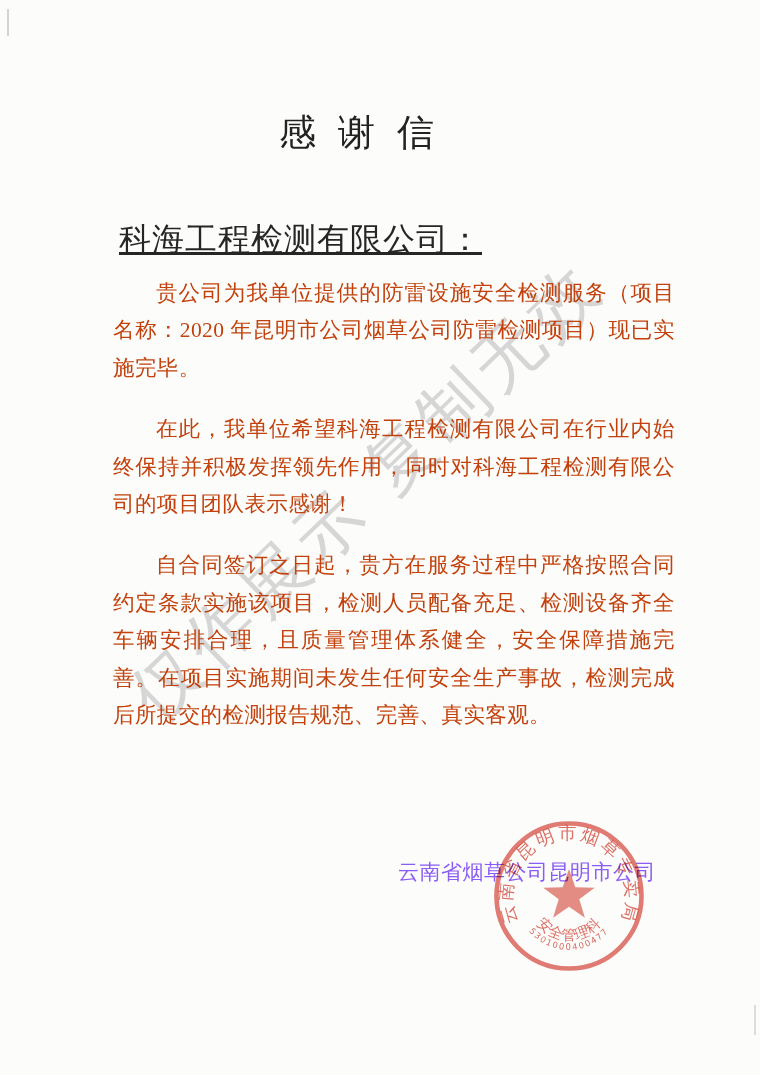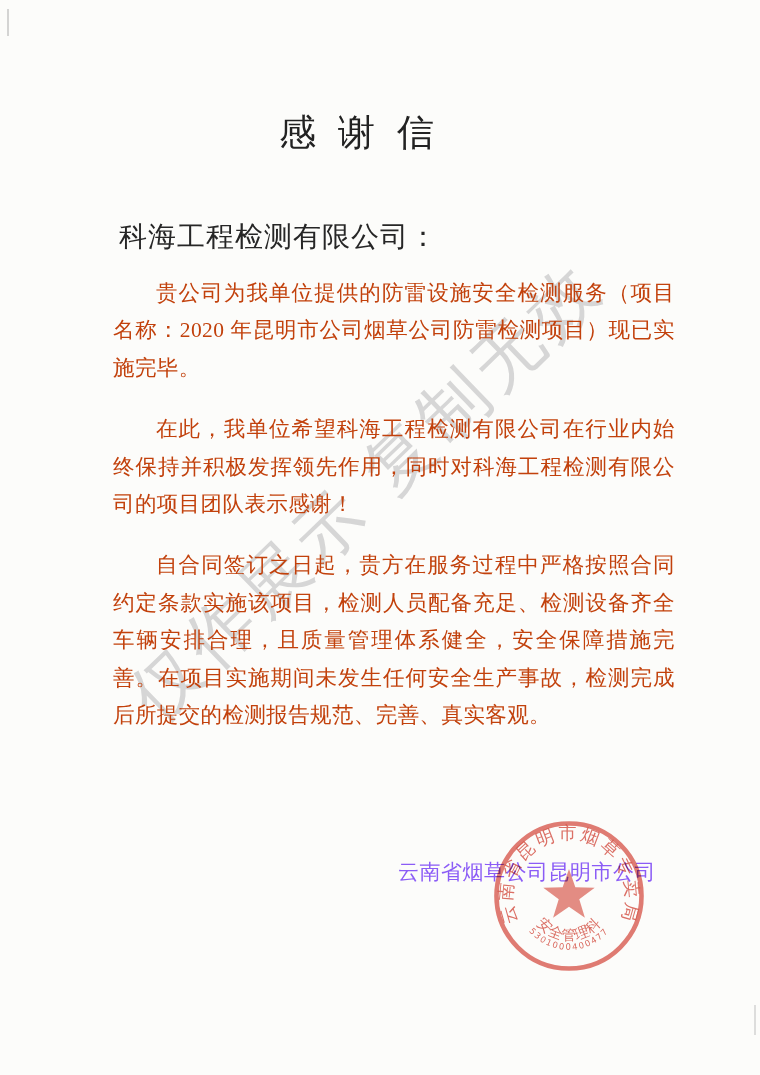--- a/index.html
+++ b/index.html
@@ -25,21 +25,21 @@
     color:#d6d6d6;z-index:1;user-select:none;
   }
 
   .title{
     position:absolute;left:279px;top:108px;margin:0;
     font-size:37px;font-weight:normal;letter-spacing:22px;
     white-space:nowrap;z-index:2;color:#222;
   }
   .recipient{
     position:absolute;left:119px;top:218px;
-    font-size:28px;letter-spacing:1px;z-index:2;color:#262626;
+    font-size:32px;letter-spacing:1px;z-index:2;color:#262626;text-decoration:underline;
   }
   .letter-body{
     position:absolute;left:113px;top:275px;width:562px;z-index:2;
   }
   .letter-body p{
     margin:0 0 24px 0;
     font-size:21.5px;line-height:37.4px;
     text-align:justify;text-indent:43px;
     letter-spacing:0.4px;color:#c2410c;
   }

